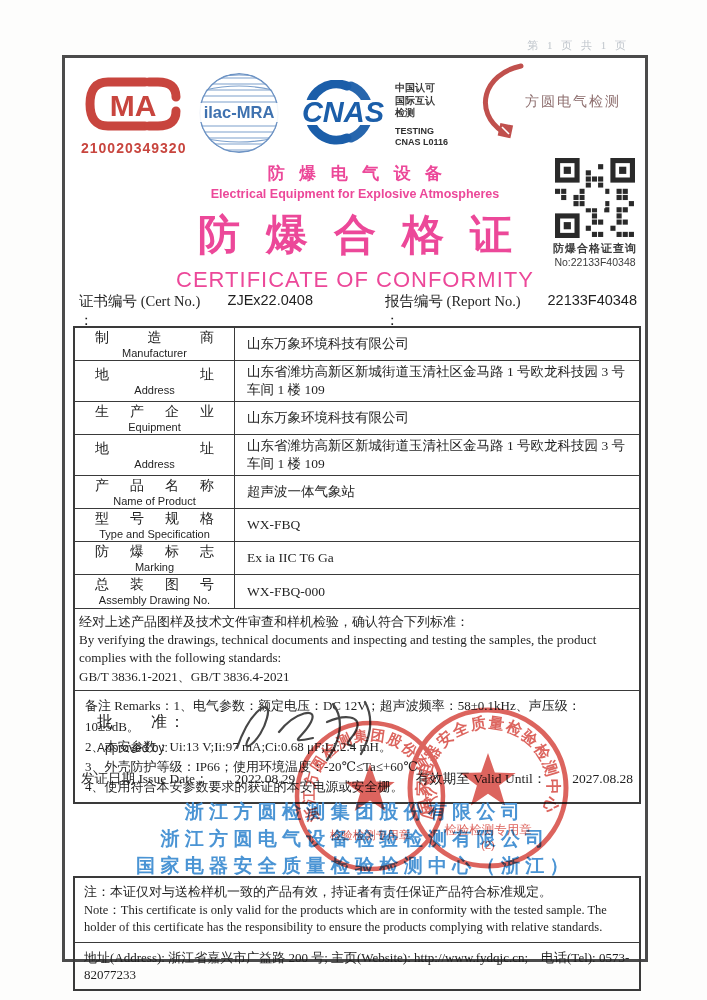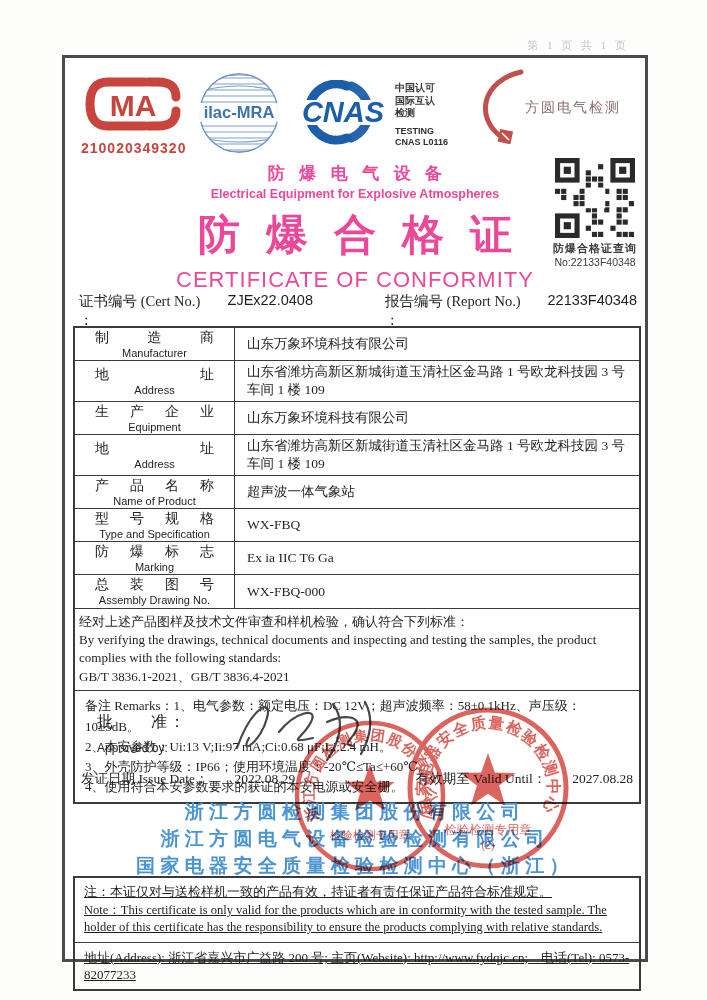--- a/index.html
+++ b/index.html
@@ -10,21 +10,21 @@
          background:#fff;box-sizing:border-box;}
   .abs{position:absolute;}
   
   .cma{left:16px;top:16px;width:104px;text-align:center;}
   .cma-num{font-family:"Liberation Sans",sans-serif;font-weight:bold;color:#c8453e;font-size:14px;letter-spacing:1px;margin-top:2px;}
   .ilac{left:132px;top:12px;}
   .cnas{left:222px;top:22px;}
   .cnas-side{left:330px;top:24px;width:70px;font-family:"Liberation Sans",sans-serif;}
   .cnas-side .cn{font-size:10px;font-weight:bold;color:#3a3a3a;line-height:1.25;}
   .cnas-side .en{font-size:9px;font-weight:bold;color:#2f2f2f;margin-top:6px;line-height:1.3;}
-  .fy{left:398px;top:8px;text-decoration:underline;}
+  .fy{left:398px;top:2px;text-decoration:underline;}
   
   .head{left:0;top:104px;width:100%;text-align:center;color:#ec4899;}
   .head .sub-cn{font-size:17px;font-weight:bold;letter-spacing:0.85em;text-indent:0.85em;}
   .head .sub-en{font-size:12.5px;font-weight:bold;font-family:"Liberation Sans",sans-serif;margin-top:2px;}
   .head .title-cn{font-size:42px;font-weight:bold;letter-spacing:0.62em;text-indent:0.62em;margin-top:6px;}
   .head .title-en{font-size:22px;font-family:"Liberation Sans",sans-serif;margin-top:4px;letter-spacing:1px;}
   
   .qrb{left:484px;top:100px;width:92px;text-align:center;}
   .qrb svg{display:block;margin:0 auto;}
   .qr-cap{font-size:11px;font-weight:bold;color:#3c3c3c;margin-top:3px;letter-spacing:1px;}
@@ -50,21 +50,21 @@
   .appr-cn{font-size:16px;letter-spacing:2px;}
   .appr-en{font-size:12px;font-family:"Liberation Sans",sans-serif;margin-top:8px;}
   .sig{left:150px;top:632px;}
   .dates{left:16px;top:712px;width:552px;display:flex;justify-content:space-between;font-size:13.5px;}
   .dates .v{margin-left:26px;font-family:"Liberation Serif",serif;}
   
   .issuers{left:0;top:740px;width:100%;text-align:center;color:#4a94d4;font-weight:bold;
            font-size:19px;letter-spacing:0.28em;line-height:27px;}
   .stamps{left:225px;top:648px;mix-blend-mode:multiply;opacity:.82;}
   
-  .notebox{left:8px;top:818px;width:568px;border:2px solid #3a3a3a;box-sizing:border-box;text-decoration:underline;}
+  .notebox{left:8px;top:818px;width:568px;border:2px solid #3a3a3a;box-sizing:border-box;}
   .note-in{padding:5px 9px 6px 9px;}
   .note-cn{font-size:13px;}
   .note-en{font-size:12.5px;line-height:1.35;margin-top:1px;}
   .note-foot{border-top:1.5px solid #3a3a3a;padding:6px 9px;font-size:13px;}
 </style>
 </head>
 <body>
 
 <div class="page">
   <div class="page-marker">第 1 页 共 1 页</div>

